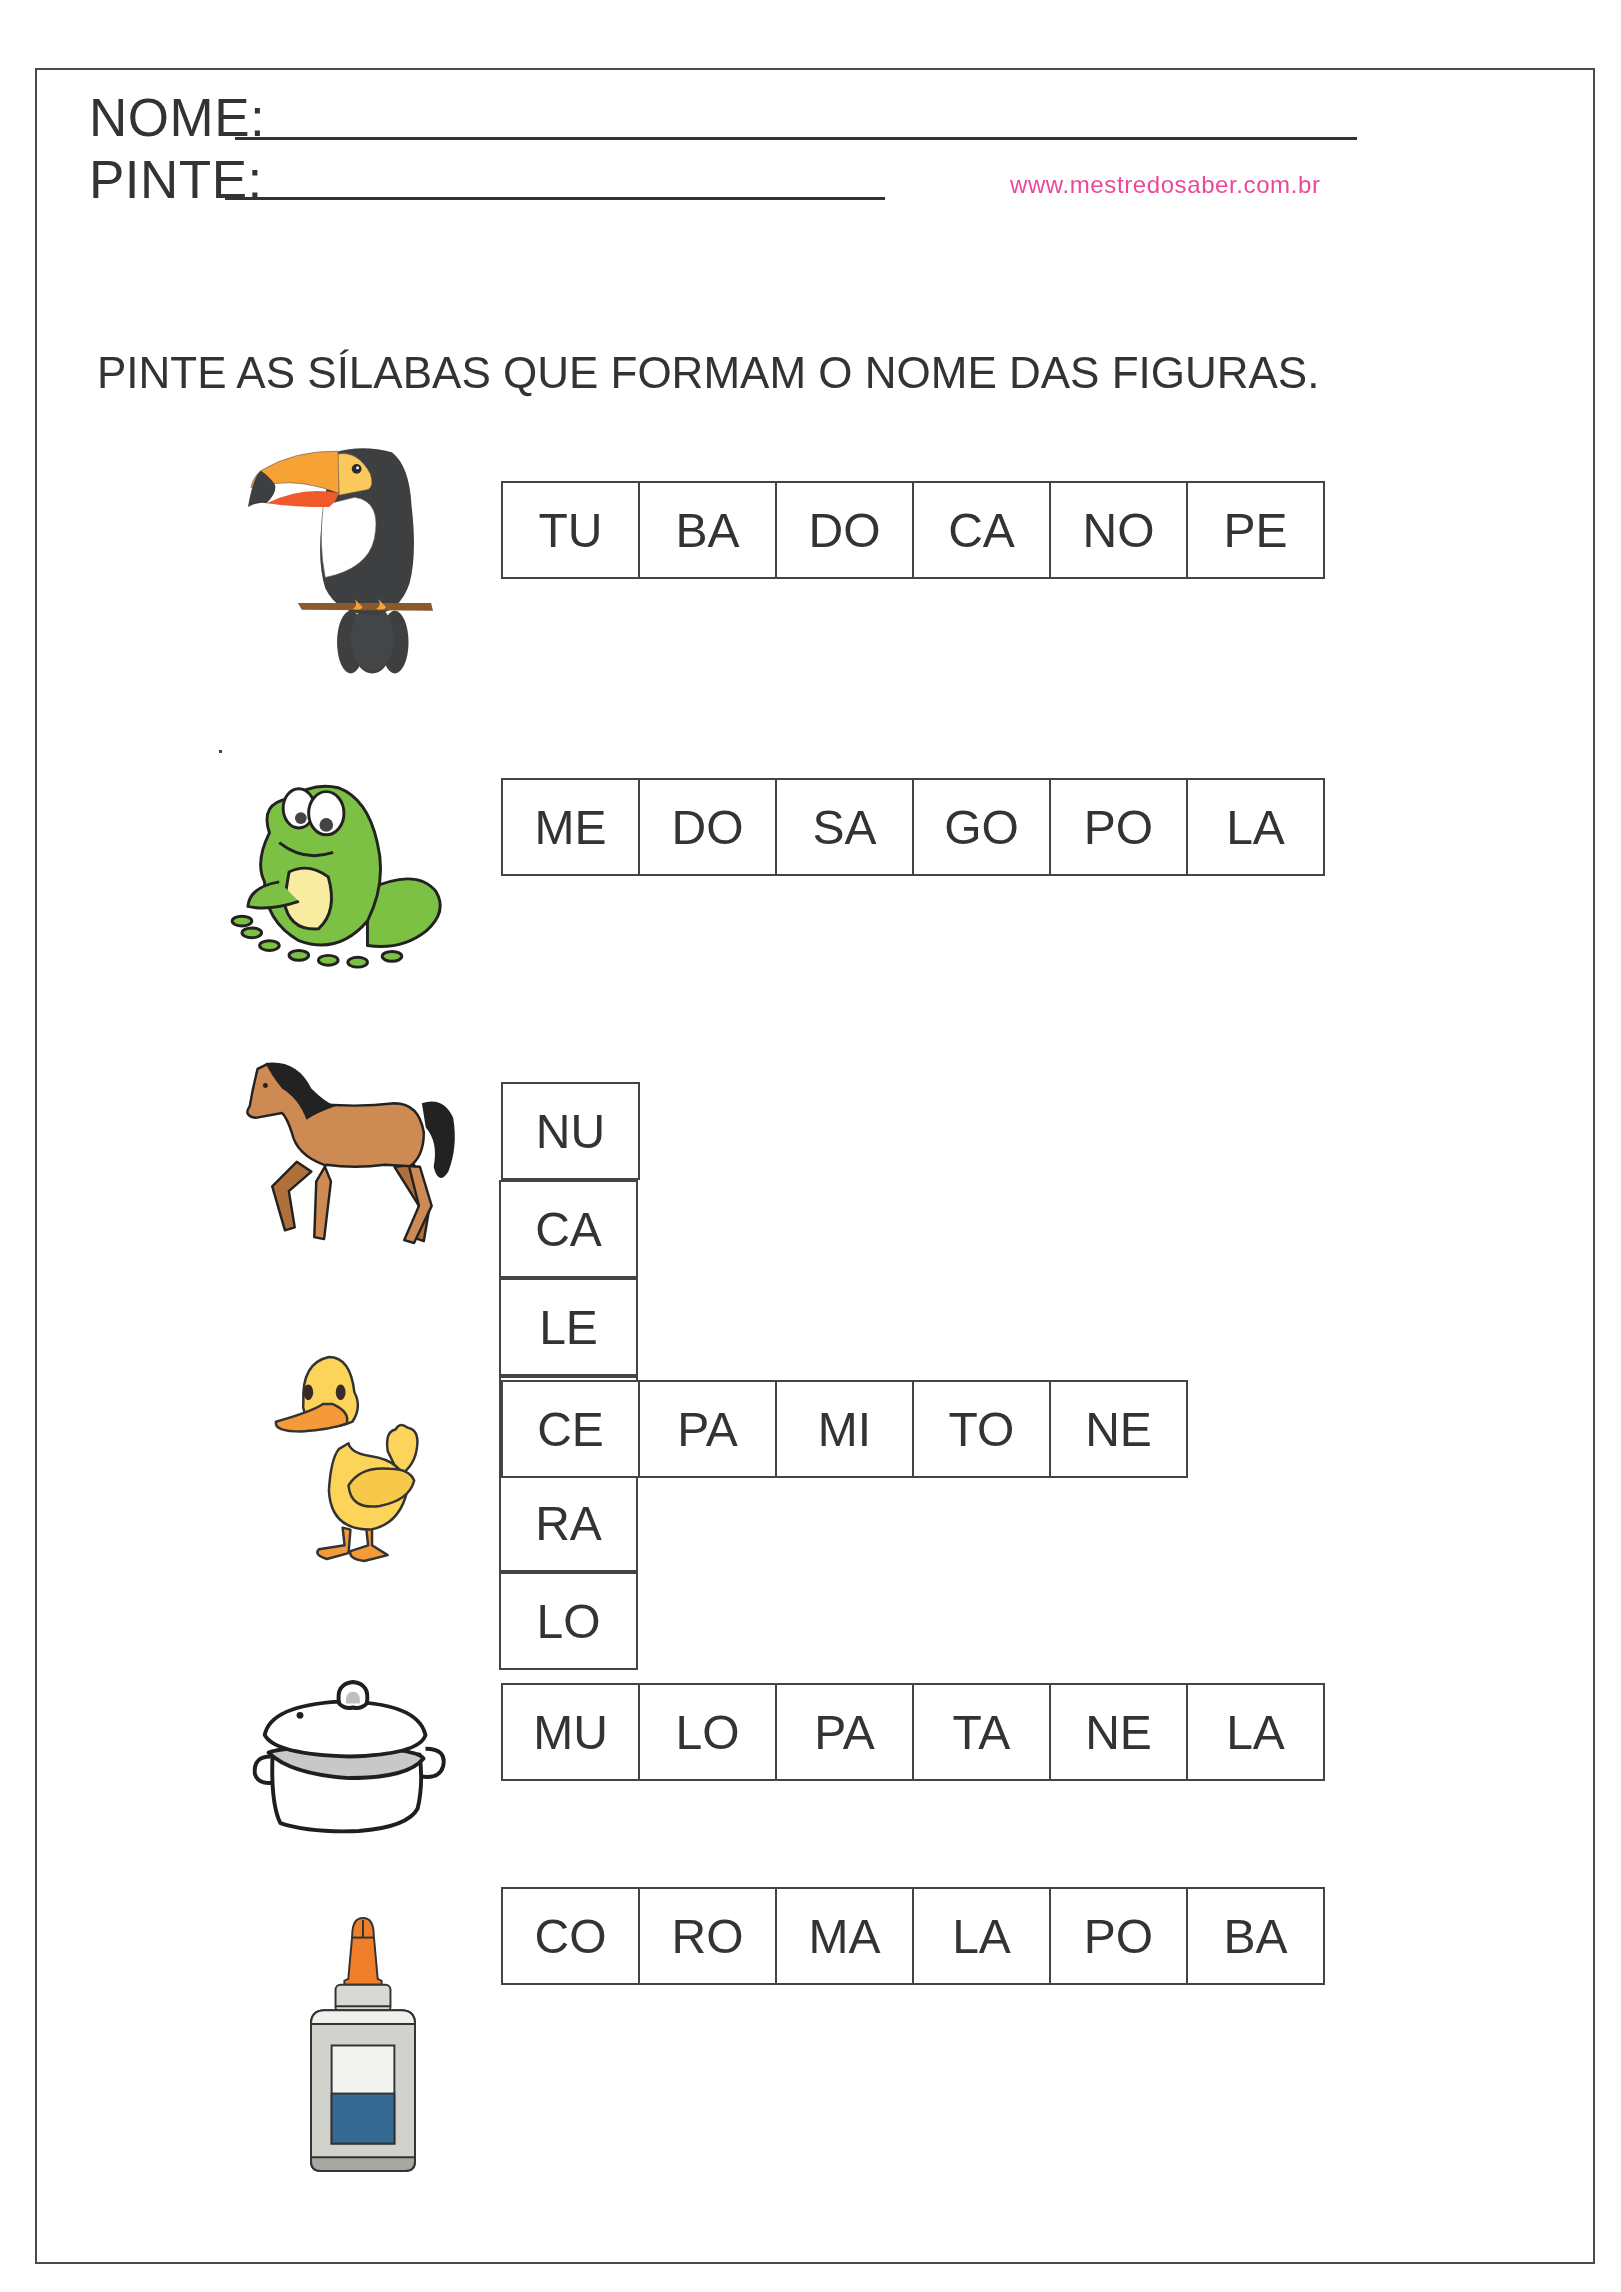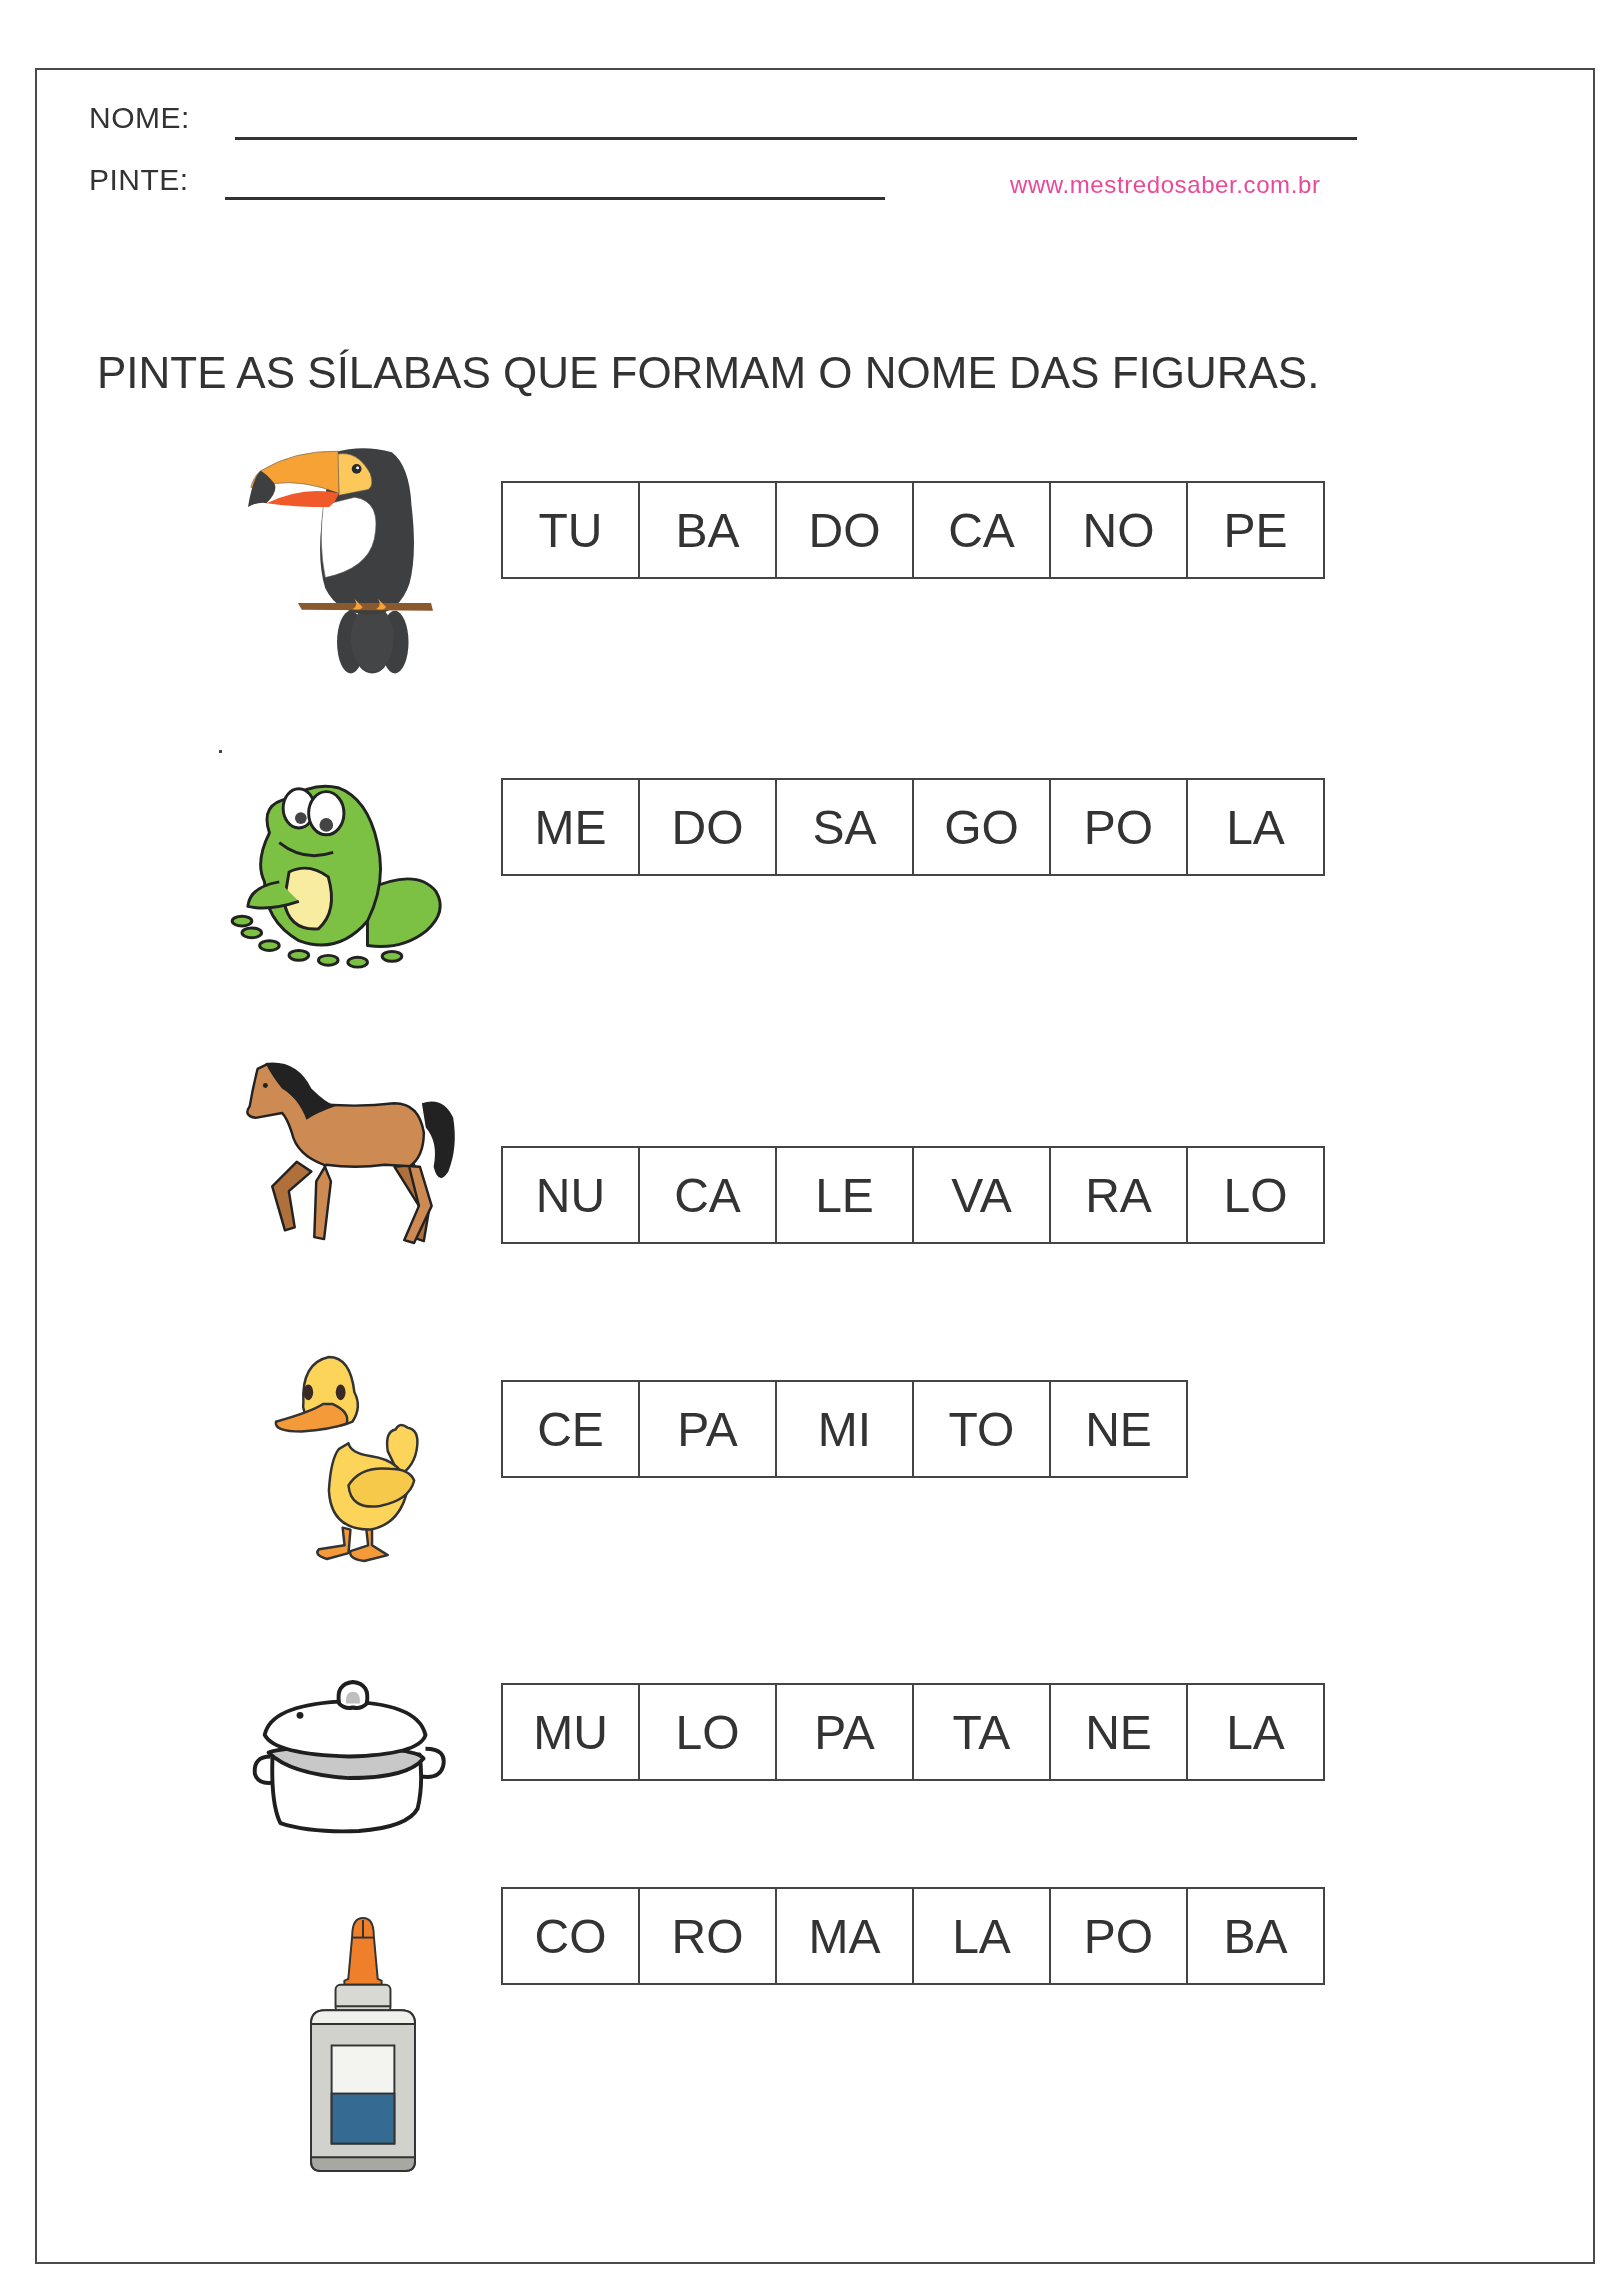--- a/index.html
+++ b/index.html
@@ -1,20 +1,20 @@
 <!DOCTYPE html>
 <html><head>
 <meta charset="utf-8">
 <style>
   html, body { margin: 0; padding: 0; background: #ffffff; }
   body { width: 1621px; height: 2293px; position: relative; overflow: hidden;
          font-family: "Liberation Sans", "DejaVu Sans", sans-serif; color: #333333; }
   .frame { position: absolute; left: 35px; top: 68px; width: 1556px; height: 2192px;
            border: 2px solid #4a4a4a; border-bottom-width: 2.9px; box-sizing: content-box; }
-  .label { position: absolute; font-size: 30px; line-height: 45px; color: #333333; letter-spacing: 0.5px; }
+  .label { position: absolute; font-size: 53px; line-height: 45px; color: #333333; letter-spacing: 0.5px; }
   .fill-line { position: absolute; height: 2.9px; background: #333333; }
   .url { position: absolute; font-size: 24px; line-height: 25.5px; color: #ec4899; letter-spacing: 0.6px; }
   .instruction { position: absolute; left: 97px; top: 348px; font-size: 44px; line-height: 49px;
                  color: #333333; white-space: nowrap; }
   .row { position: absolute; left: 501px; display: flex; }
   .cell { width: 139px; height: 98px; box-sizing: border-box; border: 2px solid #444444;
           margin-left: -2px; display: flex; align-items: center; justify-content: center;
           font-size: 48px; color: #333333; background: #ffffff; cursor: pointer; }
   .cell:first-child { margin-left: 0; }
   .pic { position: absolute; }
@@ -116,21 +116,21 @@
     <path d="M60,105 L35,130 L48,175 L58,172 L52,135 L75,115 Z" fill="#b0703c"></path>
 
     <path d="M20,10 L30,5 L45,25 Q60,45 75,45 Q120,50 160,45 Q185,45 190,75 Q190,100 175,110 L185,150 L170,185 L180,188 L198,150 L186,110 L150,108 Q120,112 90,108 L80,125 L78,182 L88,184 L95,125 L88,108 Q60,98 55,75 Q50,60 45,55 L18,60 Q5,58 12,48 Q15,30 20,10 Z" fill="#cd8a52"></path>
   </g>
 
   <path d="M28,4 Q60,0 75,30 Q90,45 100,48 Q80,55 70,62 Q62,40 45,30 Q35,18 28,4 Z" fill="#222"></path>
 
   <path d="M188,45 Q210,38 220,60 Q225,90 215,115 Q205,130 200,110 Q205,85 192,70 Z" fill="#222"></path>
   <circle cx="28" cy="27" r="2.5" fill="#222"></circle>
 </svg>
-<div class="row" style="top:1146px;">
+<div class="row" style="top:1082px;flex-direction:column;">
   <div class="cell">NU</div>
   <div class="cell">CA</div>
   <div class="cell">LE</div>
   <div class="cell">VA</div>
   <div class="cell">RA</div>
   <div class="cell">LO</div>
 </div>
 
 <svg class="pic" style="left:272px; top:1353px;" width="153" height="210" viewBox="0 0 156 214">
   <g stroke="#333" stroke-width="2.5" stroke-linejoin="round">

